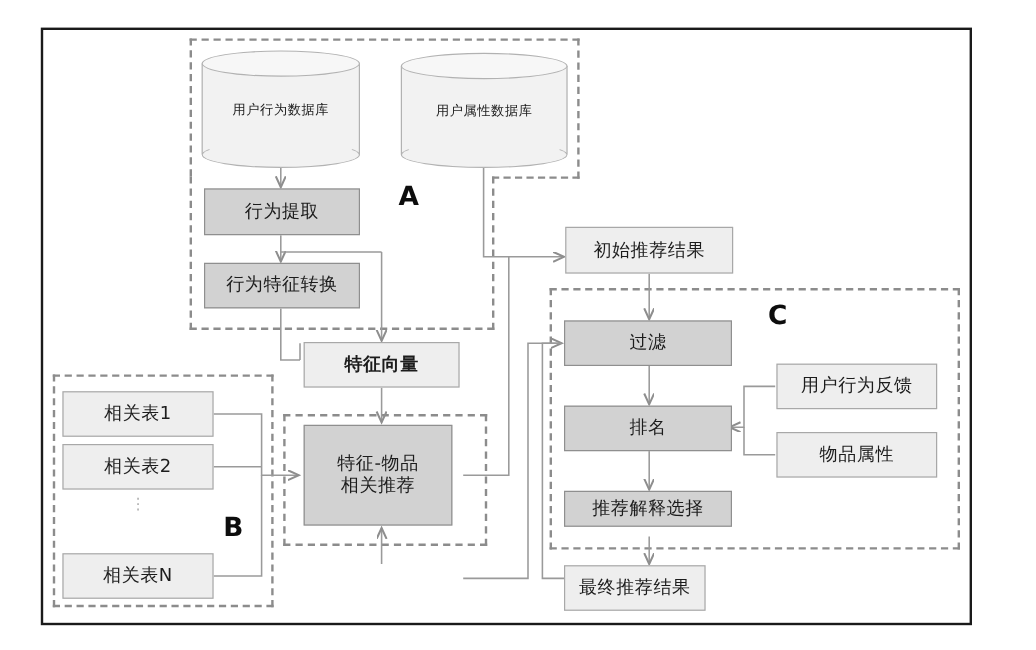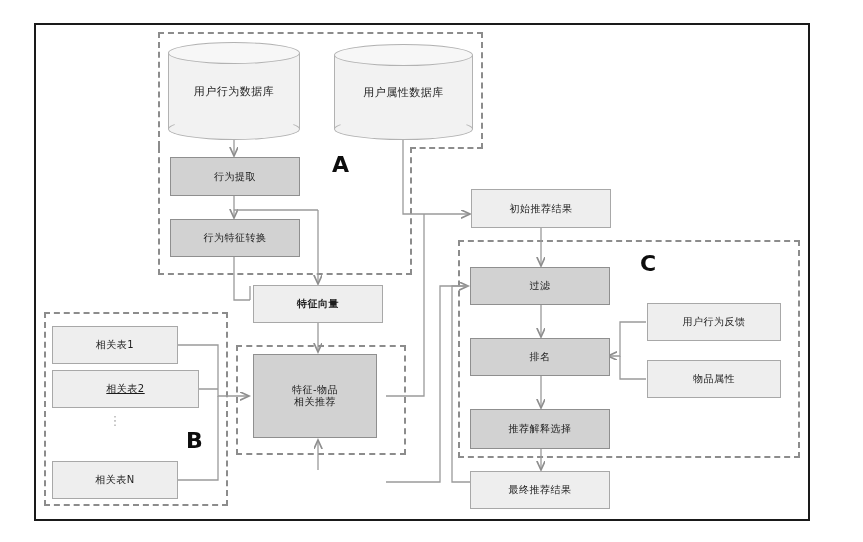--- a/index.html
+++ b/index.html
@@ -1,20 +1,20 @@
 <!DOCTYPE html>
 <html><head>
 <meta charset="utf-8">
 <style>
   html,body{margin:0;padding:0;background:#ffffff;}
   body{font-family:"DejaVu Sans","Liberation Sans",sans-serif;}
   #stage{position:relative;width:863px;height:542px;background:#ffffff;overflow:hidden;}
   #frame{position:absolute;left:34px;top:23px;width:776px;height:498px;border:2px solid #1a1a1a;background:#ffffff;box-sizing:border-box;}
   svg#wires{position:absolute;left:0;top:0;width:863px;height:542px;pointer-events:none;}
-  .node{position:absolute;box-sizing:border-box;display:flex;align-items:center;justify-content:center;text-align:center;line-height:1.18;color:#1c1c1c;font-size:10px;letter-spacing:.5px;}
+  .node{position:absolute;box-sizing:border-box;display:flex;align-items:center;justify-content:center;text-align:center;line-height:1.18;color:#1c1c1c;font-size:15px;letter-spacing:.5px;}
   .node.light{background:#eeeeee;border:1.5px solid #a8a8a8;align-items:center;}
   .node.dark{background:#d2d2d2;border:1.5px solid #8f8f8f;}
   .cyl{position:absolute;box-sizing:border-box;}
   .cyl .body{position:absolute;left:0;right:0;top:11px;bottom:11px;background:#f2f2f2;border-left:1.5px solid #b2b2b2;border-right:1.5px solid #b2b2b2;}
   .cyl .top{position:absolute;left:0;right:0;top:0;height:22px;border:1.5px solid #b2b2b2;border-radius:50%;background:#f7f7f7;box-sizing:border-box;}
   .cyl .bot{position:absolute;left:0;right:0;bottom:0;height:22px;border:1.5px solid #b2b2b2;border-radius:50%;background:#f2f2f2;box-sizing:border-box;border-top-color:transparent;}
   .cyl .lbl{position:absolute;left:0;right:0;top:0;bottom:0;display:flex;align-items:center;justify-content:center;font-size:11px;color:#1c1c1c;letter-spacing:.5px;}
   .dash{position:absolute;box-sizing:border-box;border:2px dashed #8c8c8c;}
   .dash.nofill{background:transparent;}
   .grouplabel{position:absolute;font-weight:bold;font-size:22px;color:#0d0d0d;font-family:"DejaVu Sans","Liberation Sans",sans-serif;}
@@ -108,21 +108,21 @@
   </div>
 
   <div class="node light" style="left:253px;top:285px;width:130px;height:38px;font-weight:bold;">
     <span>特征向量</span>
   </div>
 
   <div class="node light" style="left:52px;top:326px;width:126px;height:38px;">
     <span>相关表1</span>
   </div>
 
-  <div class="node light" style="left:52px;top:370px;width:147px;height:38px;text-decoration:underline;">
+  <div class="node light" style="left:52px;top:370px;width:126px;height:38px;">
     <span>相关表2</span>
   </div>
 
   <div class="vdots" style="left:52px;top:418px;width:126px;">
     <div>⋮</div>
   </div>
 
   <div class="node light" style="left:52px;top:461px;width:126px;height:38px;">
     <span>相关表N</span>
   </div>
@@ -138,33 +138,33 @@
   </div>
 
   <div class="node dark" style="left:470px;top:267px;width:140px;height:38px;">
     <span>过滤</span>
   </div>
 
   <div class="node dark" style="left:470px;top:338px;width:140px;height:38px;">
     <span>排名</span>
   </div>
 
-  <div class="node dark" style="left:470px;top:409px;width:140px;height:40px;">
+  <div class="node dark" style="left:470px;top:409px;width:140px;height:30px;">
     <span>推荐解释选择</span>
   </div>
 
   <div class="node light" style="left:647px;top:303px;width:134px;height:38px;">
     <span>用户行为反馈</span>
   </div>
 
   <div class="node light" style="left:647px;top:360px;width:134px;height:38px;">
     <span>物品属性</span>
   </div>
 
-  <div class="node light" style="left:470px;top:471px;width:140px;height:38px;">
+  <div class="node light" style="left:470px;top:471px;width:118px;height:38px;">
     <span>最终推荐结果</span>
   </div>
 
   <div class="grouplabel" style="left:332px;top:152px;">A</div>
   <div class="grouplabel" style="left:186px;top:428px;">B</div>
   <div class="grouplabel" style="left:640px;top:251px;">C</div>
 
 </div>
 
 </body></html>

